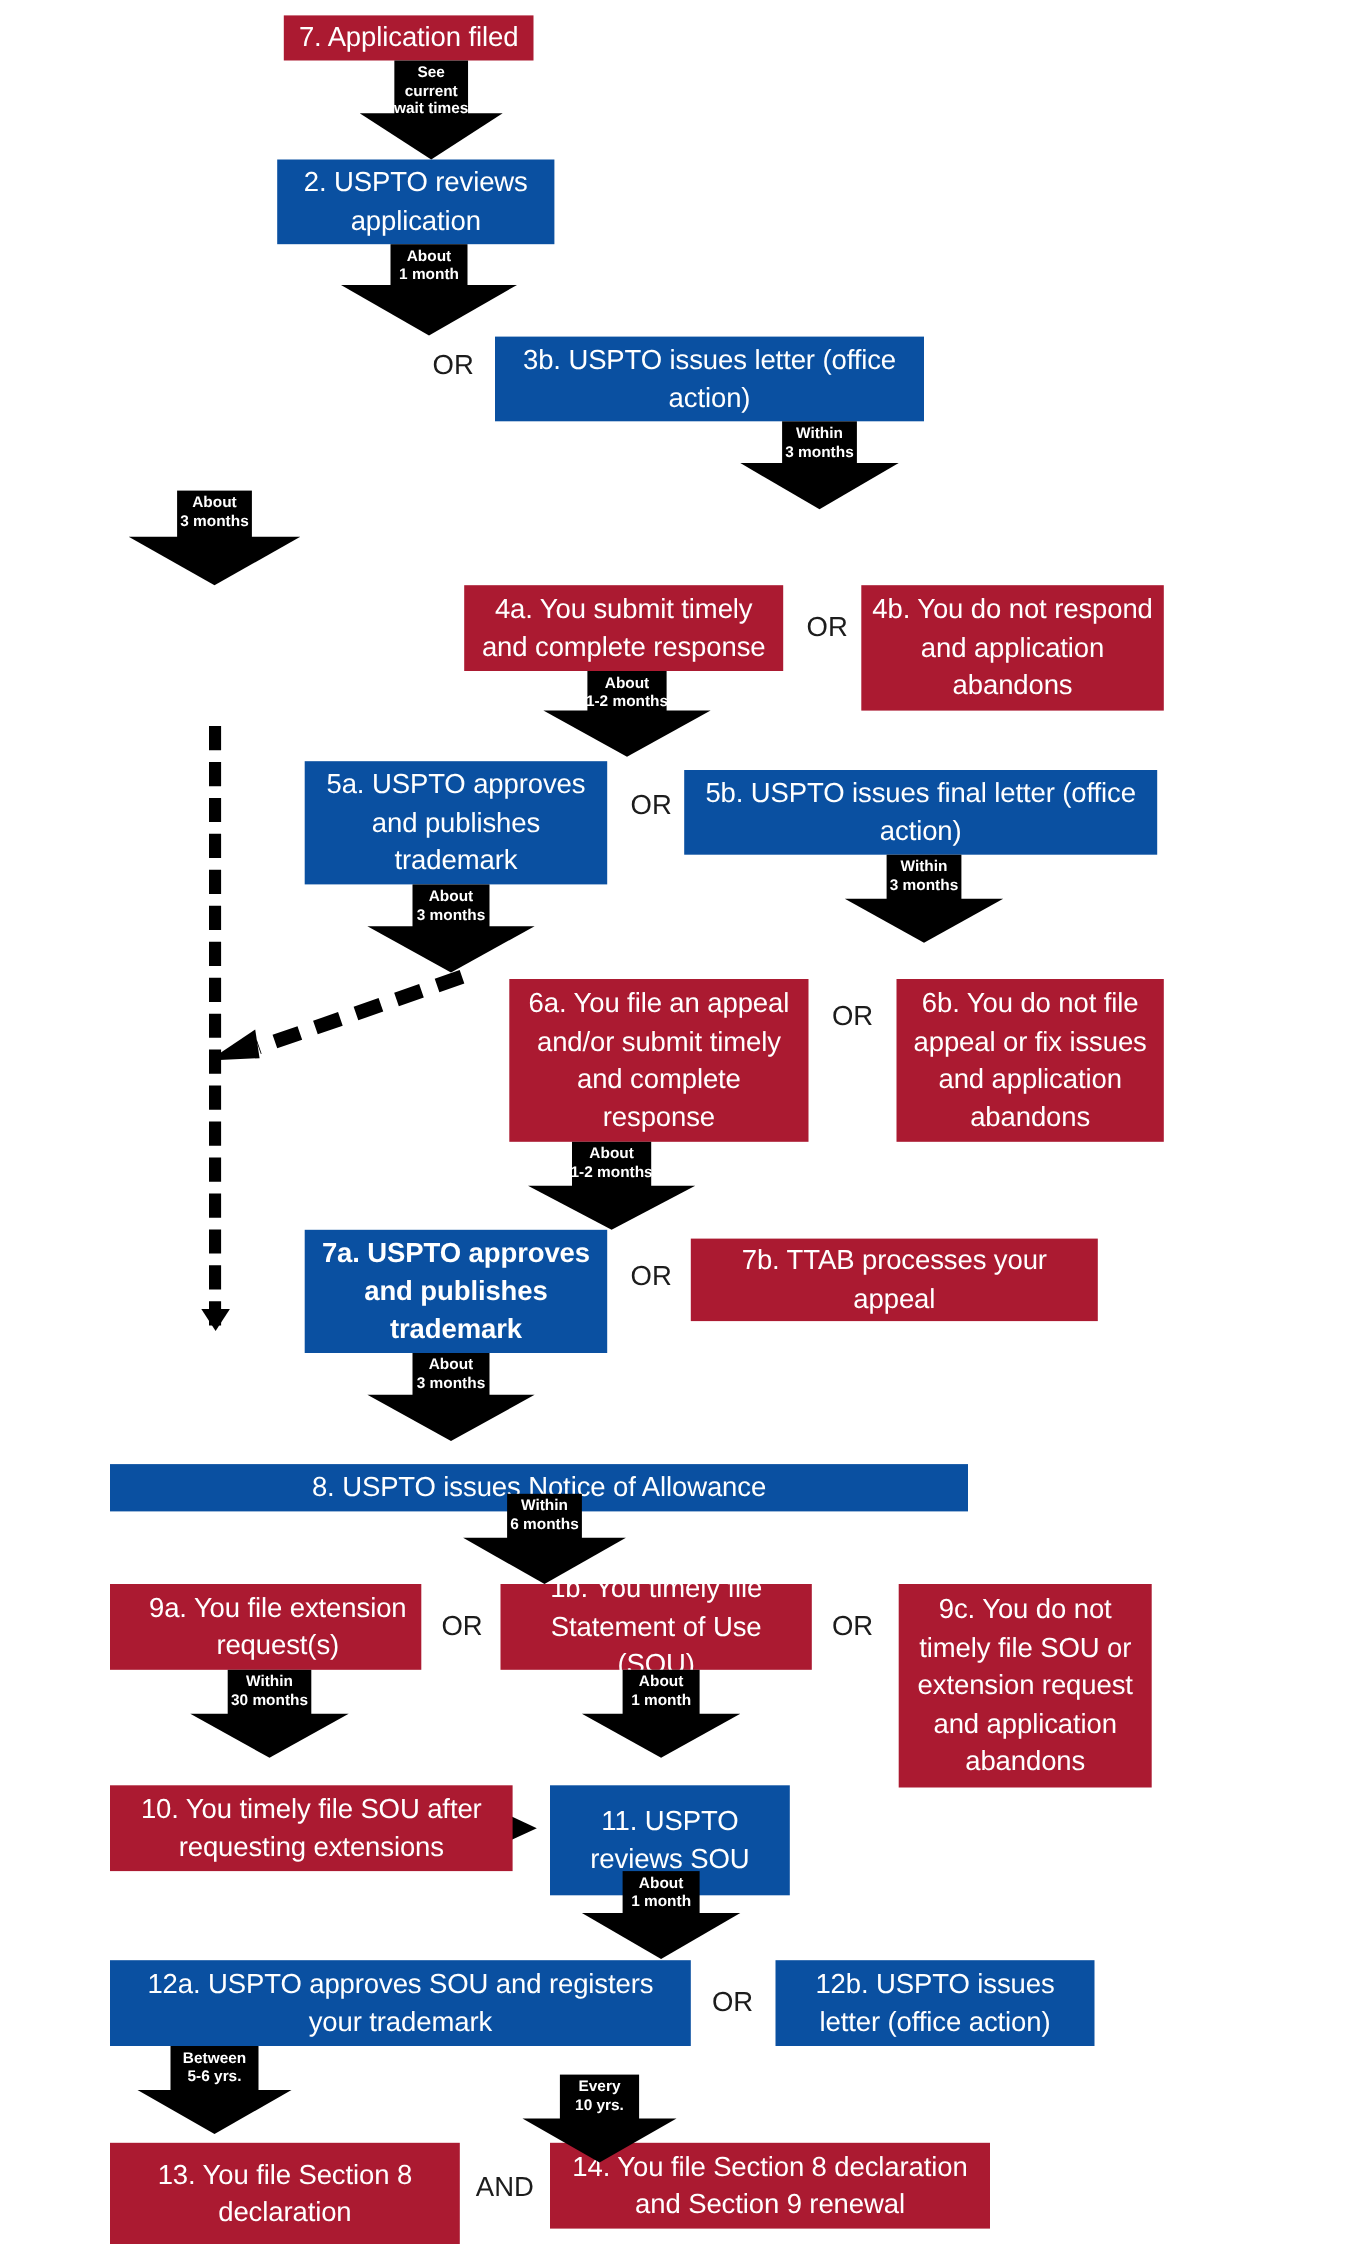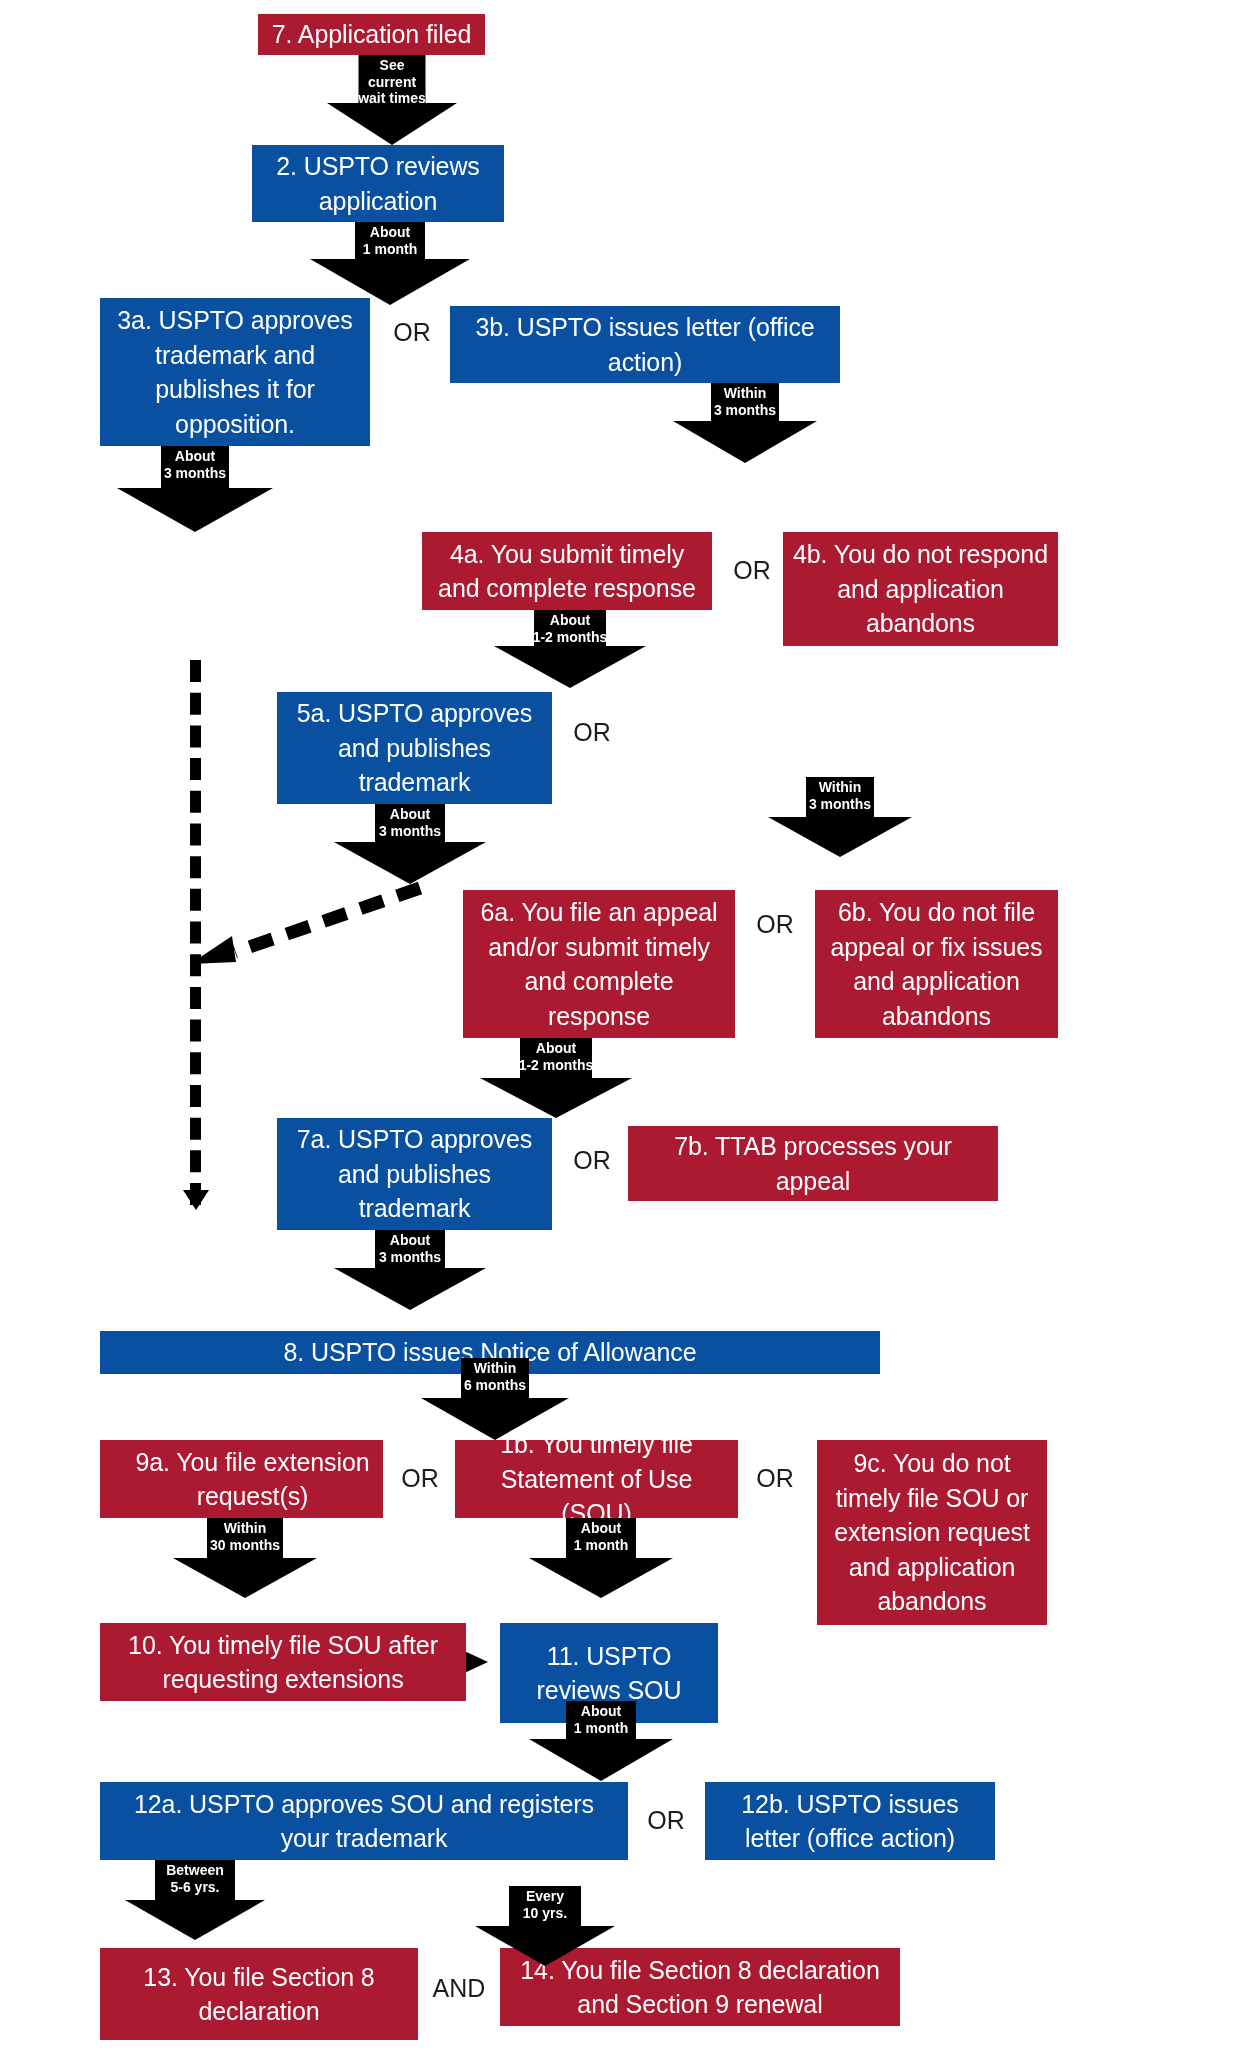--- a/index.html
+++ b/index.html
@@ -137,21 +137,20 @@
 
   <div class="arrow" style="left:295px; top:222px; width:190px; height:83px;">
     <div class="stem" style="width:70px; height:50px;"></div>
     <div class="head" style="border-left-width:80px; border-right-width:80px; border-top-width:46px;"></div>
     <div class="alabel">
       <span>About</span><br>
       <span>1 month</span>
     </div>
   </div>
 
-  <div class="box blue" style="left:100px; top:298px; width:270px; height:148px;">3a. USPTO approves trademark and publishes it for opposition.</div>
   <div class="conj" style="left:382px; top:320px; width:60px;">OR</div>
   <div class="box blue" style="left:450px; top:306px; width:390px; height:77px;">3b. USPTO issues letter (office action)</div>
 
   <div class="arrow" style="left:105px; top:446px; width:180px; height:86px;">
     <div class="stem" style="width:68px; height:52px;"></div>
     <div class="head" style="border-left-width:78px; border-right-width:78px; border-top-width:44px;"></div>
     <div class="alabel">
       <span>About</span><br>
       <span>3 months</span>
     </div>
@@ -174,20 +173,21 @@
     <div class="stem" style="width:72px; height:46px;"></div>
     <div class="head" style="border-left-width:76px; border-right-width:76px; border-top-width:42px;"></div>
     <div class="alabel">
       <span>About</span><br>
       <span>1-2 months</span>
     </div>
   </div>
 
   <div class="box blue" style="left:277px; top:692px; width:275px; height:112px;">5a. USPTO approves and publishes trademark</div>
   <div class="conj" style="left:562px; top:720px; width:60px;">OR</div>
+  <div class="box blue" style="left:622px; top:700px; width:430px; height:77px;">5b. USPTO issues final letter (office action)</div>
 
   <div class="arrow" style="left:320px; top:804px; width:180px; height:80px;">
     <div class="stem" style="width:70px; height:48px;"></div>
     <div class="head" style="border-left-width:76px; border-right-width:76px; border-top-width:42px;"></div>
     <div class="alabel">
       <span>About</span><br>
       <span>3 months</span>
     </div>
   </div>
 
@@ -206,21 +206,21 @@
 
   <div class="arrow" style="left:466px; top:1038px; width:180px; height:80px;">
     <div class="stem" style="width:72px; height:48px;"></div>
     <div class="head" style="border-left-width:76px; border-right-width:76px; border-top-width:40px;"></div>
     <div class="alabel">
       <span>About</span><br>
       <span>1-2 months</span>
     </div>
   </div>
 
-  <div class="box blue" style="left:277px; top:1118px; width:275px; height:112px;">7a. USPTO approves and publishes trademark</div>
+  <div class="box blue" style="left:277px; top:1118px; width:275px; height:112px;font-weight:bold;">7a. USPTO approves and publishes trademark</div>
   <div class="conj" style="left:562px; top:1148px; width:60px;">OR</div>
   <div class="box red" style="left:628px; top:1126px; width:370px; height:75px;">7b. TTAB processes your appeal</div>
 
   <div class="arrow" style="left:320px; top:1230px; width:180px; height:80px;">
     <div class="stem" style="width:70px; height:48px;"></div>
     <div class="head" style="border-left-width:76px; border-right-width:76px; border-top-width:42px;"></div>
     <div class="alabel">
       <span>About</span><br>
       <span>3 months</span>
     </div>

